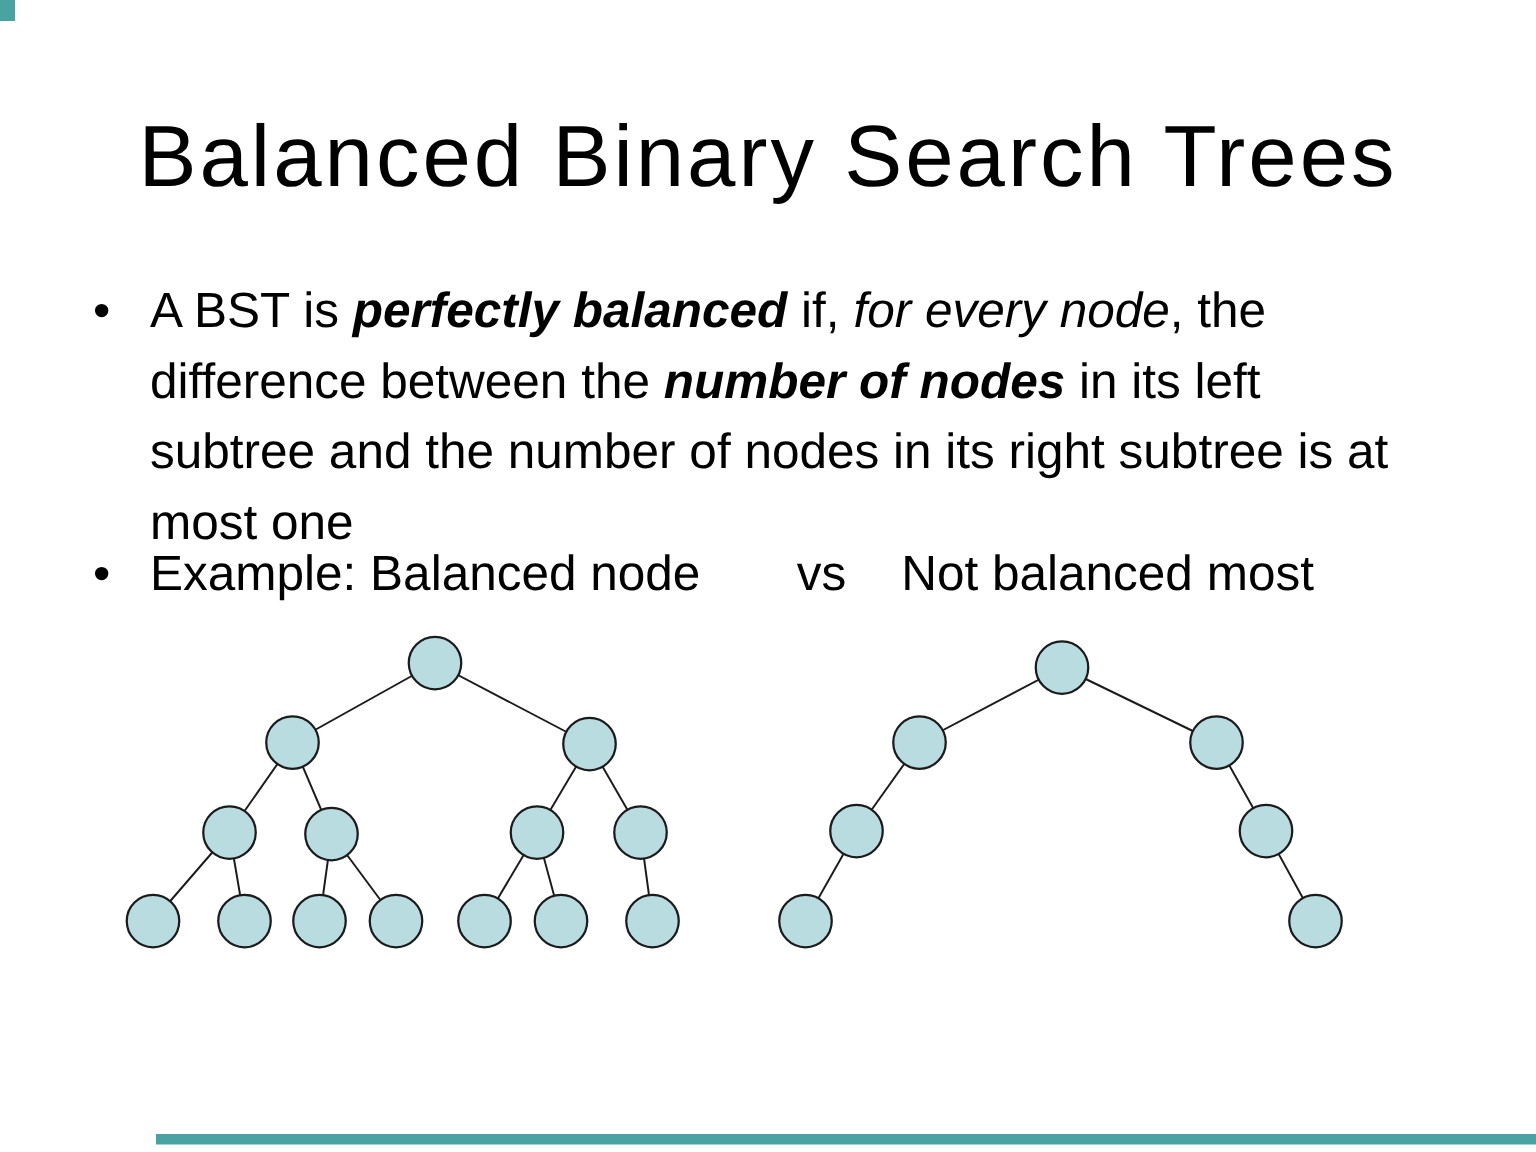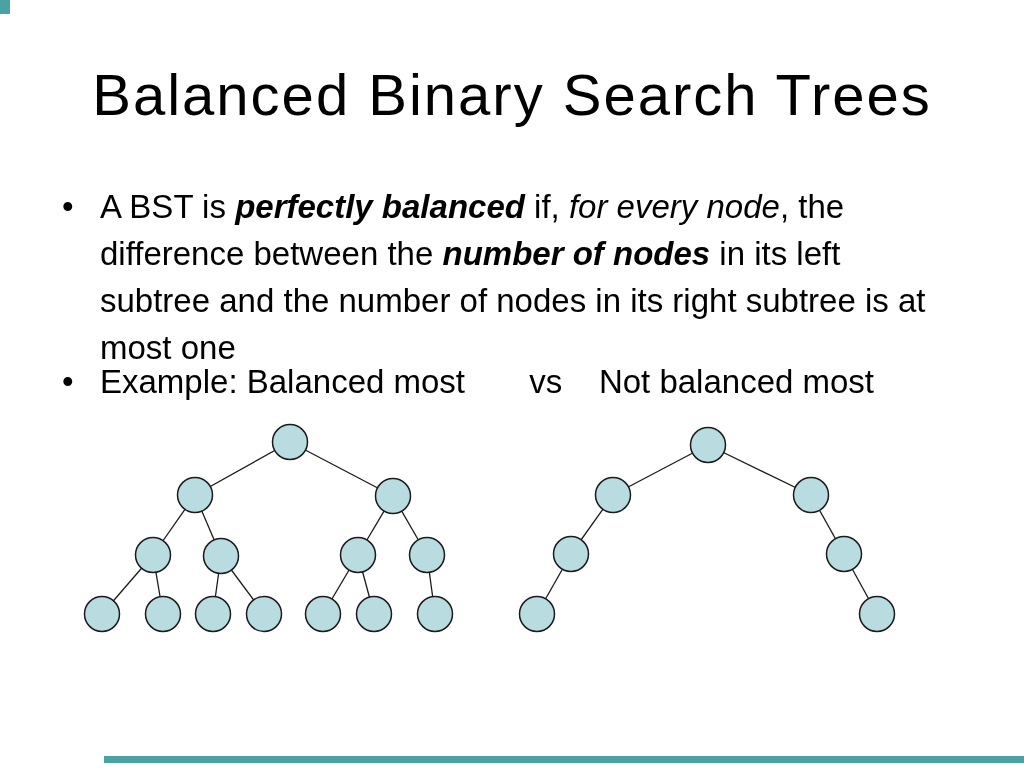--- a/index.html
+++ b/index.html
@@ -12,21 +12,21 @@
     color:#000;
   }
   .accent-topleft{
     position:absolute;left:0;top:0;width:10px;height:14px;
   }
   .accent-bottom{
     position:absolute;left:104px;top:756px;width:920px;height:7px;
   }
   .title{
     position:absolute;left:0;right:0;top:60px;
-    margin:0;text-align:center;
+    margin:10px;text-align:center;
     font-size:58px;font-weight:400;letter-spacing:2px;
     line-height:1.2;white-space:nowrap;
   }
   .bullet{
     position:absolute;left:62px;display:flex;align-items:flex-start;
     font-size:33px;line-height:47px;
   }
   .bullet .dot{
     flex:0 0 38px;width:38px;font-size:33px;line-height:47px;
   }
@@ -48,21 +48,21 @@
 
   <h1 class="title">Balanced Binary Search Trees</h1>
 
   <div class="bullet bullet-1">
     <span class="dot">•</span>
     <div class="btext"><span>A BST is </span><span style="font-weight: bold; font-style: italic;">perfectly balanced</span><span> if, </span><span style="font-style: italic;">for every node</span><span>, the</span><br><span>difference between the </span><span style="font-weight: bold; font-style: italic;">number of nodes</span><span> in its left</span><br><span>subtree and the number of nodes in its right subtree is at</span><br><span>most one</span></div>
   </div>
 
   <div class="bullet bullet-2">
     <span class="dot">•</span>
-    <div class="btext"><span>Example: Balanced most</span><span>&nbsp;&nbsp;&nbsp;&nbsp;&nbsp;&nbsp;&nbsp;</span><span>vs</span><span>&nbsp;&nbsp;&nbsp;&nbsp;</span><span>Not balanced most</span></div>
+    <div class="btext"><span>Example: Balanced node</span><span>&nbsp;&nbsp;&nbsp;&nbsp;&nbsp;&nbsp;&nbsp;</span><span>vs</span><span>&nbsp;&nbsp;&nbsp;&nbsp;</span><span>Not balanced most</span></div>
   </div>
 
   <svg id="tree-svg" class="tree-svg" viewBox="0 0 1024 768">
       <g>
         <line x1="290" y1="442" x2="195" y2="495" stroke="#1b1b1b" stroke-width="1.3"></line>
         <line x1="290" y1="442" x2="393" y2="496" stroke="#1b1b1b" stroke-width="1.3"></line>
         <line x1="195" y1="495" x2="153" y2="555" stroke="#1b1b1b" stroke-width="1.3"></line>
         <line x1="195" y1="495" x2="221" y2="556" stroke="#1b1b1b" stroke-width="1.3"></line>
         <line x1="393" y1="496" x2="358" y2="555" stroke="#1b1b1b" stroke-width="1.3"></line>
         <line x1="393" y1="496" x2="427" y2="555" stroke="#1b1b1b" stroke-width="1.3"></line>

